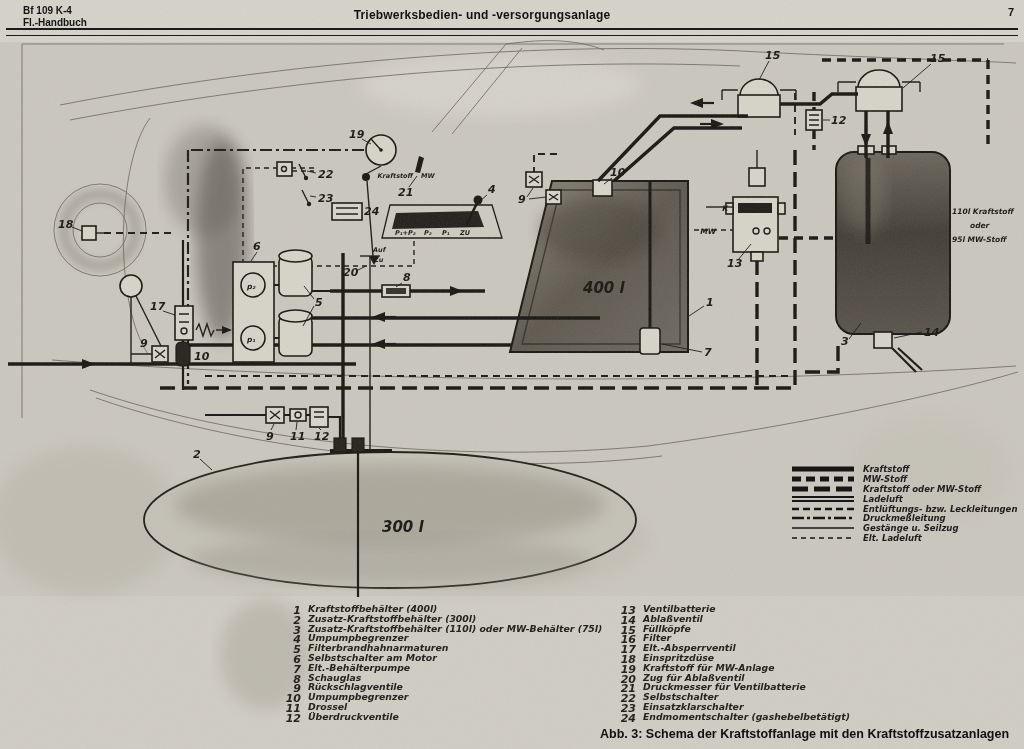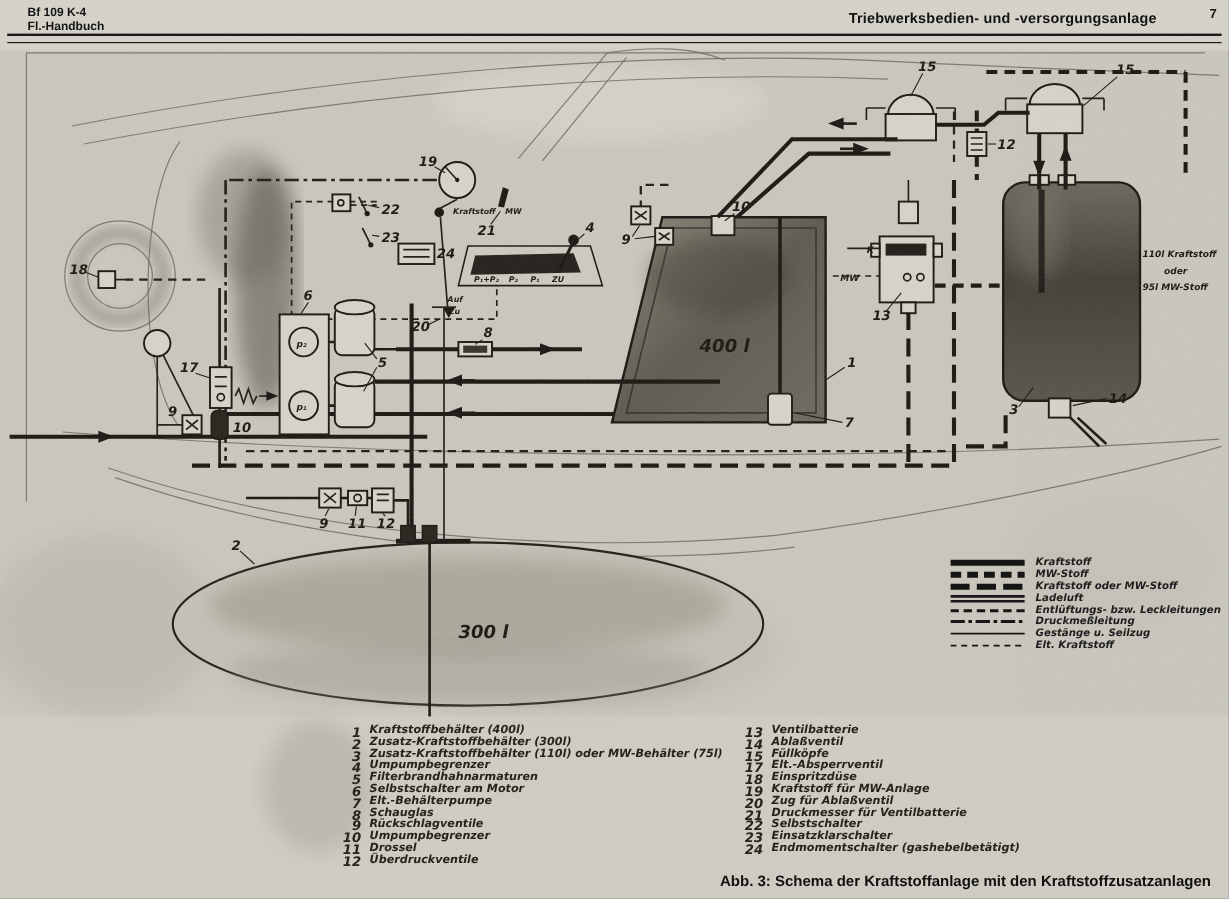--- a/index.html
+++ b/index.html
@@ -1,21 +1,21 @@
 <!DOCTYPE html>
 <html><head>
 <meta charset="utf-8">
 <style>
   html,body{margin:0;padding:0;background:#777;}
   .page{position:relative;width:1024px;height:749px;background:#ccc9c0;overflow:hidden;
         font-family:"DejaVu Sans",sans-serif;color:#161616;}
   .diagram-svg{position:absolute;left:0;top:0;width:1024px;height:749px;}
   
   .hdr-left{position:absolute;top:5px;left:23px;font:bold 10px/11.5px "Liberation Sans",sans-serif;color:#141414;}
-  .hdr-title{position:absolute;top:8px;left:0;right:60px;text-align:right;
+  .hdr-title{position:absolute;top:8px;left:0;right:60px;text-align:center;
              font:bold 12px "Liberation Sans",sans-serif;color:#121212;letter-spacing:.2px;}
   .hdr-page{position:absolute;top:6px;right:10px;font:bold 11px "Liberation Sans",sans-serif;}
   .rule{position:absolute;top:28px;left:6px;right:6px;height:5px;
         border-top:2.5px solid #1b1b1b;border-bottom:1px solid #1b1b1b;}
   
   .legend{position:absolute;left:792px;top:464px;width:230px;}
   .legend-row{display:flex;align-items:center;height:9.9px;}
   .legend-sample{width:62px;height:10px;margin-right:9px;flex:none;}
   .legend-sample line{stroke:#161616;}
   .legend-sample line.l2{display:none;}
@@ -468,21 +468,21 @@
           <line class="l1" x1="0" y1="5" x2="62" y2="5"></line>
           <line class="l2" x1="0" y1="5" x2="62" y2="5"></line>
         </svg>
     <span class="legend-label">Gestänge u. Seilzug</span>
   </div>
   <div class="legend-row">
     <svg class="legend-sample ls-elt" viewBox="0 0 62 10">
           <line class="l1" x1="0" y1="5" x2="62" y2="5"></line>
           <line class="l2" x1="0" y1="5" x2="62" y2="5"></line>
         </svg>
-    <span class="legend-label">Elt. Kraftstoff</span>
+    <span class="legend-label">Elt. Ladeluft</span>
   </div>
 </div>
 
 <div class="parts parts-left">
   <div class="row">
         <span class="num">1</span>
         <span class="lbl">Kraftstoffbehälter (400l)</span>
       </div>
   <div class="row">
         <span class="num">2</span>
@@ -537,20 +537,24 @@
       </div>
   <div class="row">
         <span class="num">14</span>
         <span class="lbl">Ablaßventil</span>
       </div>
   <div class="row">
         <span class="num">15</span>
         <span class="lbl">Füllköpfe</span>
       </div>
   <div class="row">
+        <span class="num">16</span>
+        <span class="lbl">Filter</span>
+      </div>
+  <div class="row">
         <span class="num">17</span>
         <span class="lbl">Elt.-Absperrventil</span>
       </div>
   <div class="row">
         <span class="num">18</span>
         <span class="lbl">Einspritzdüse</span>
       </div>
   <div class="row">
         <span class="num">19</span>
         <span class="lbl">Kraftstoff für MW-Anlage</span>

